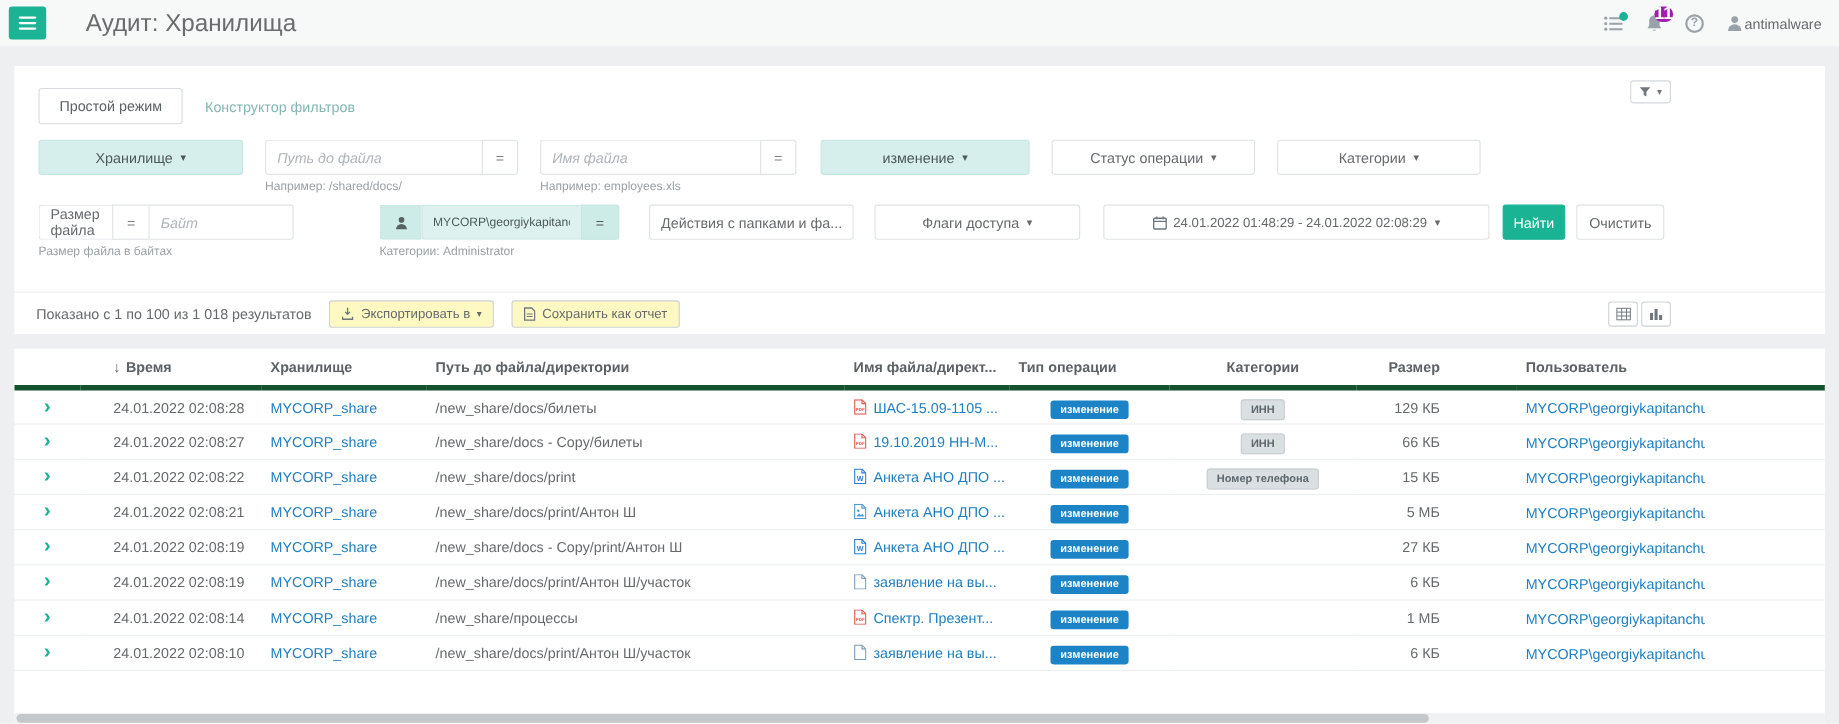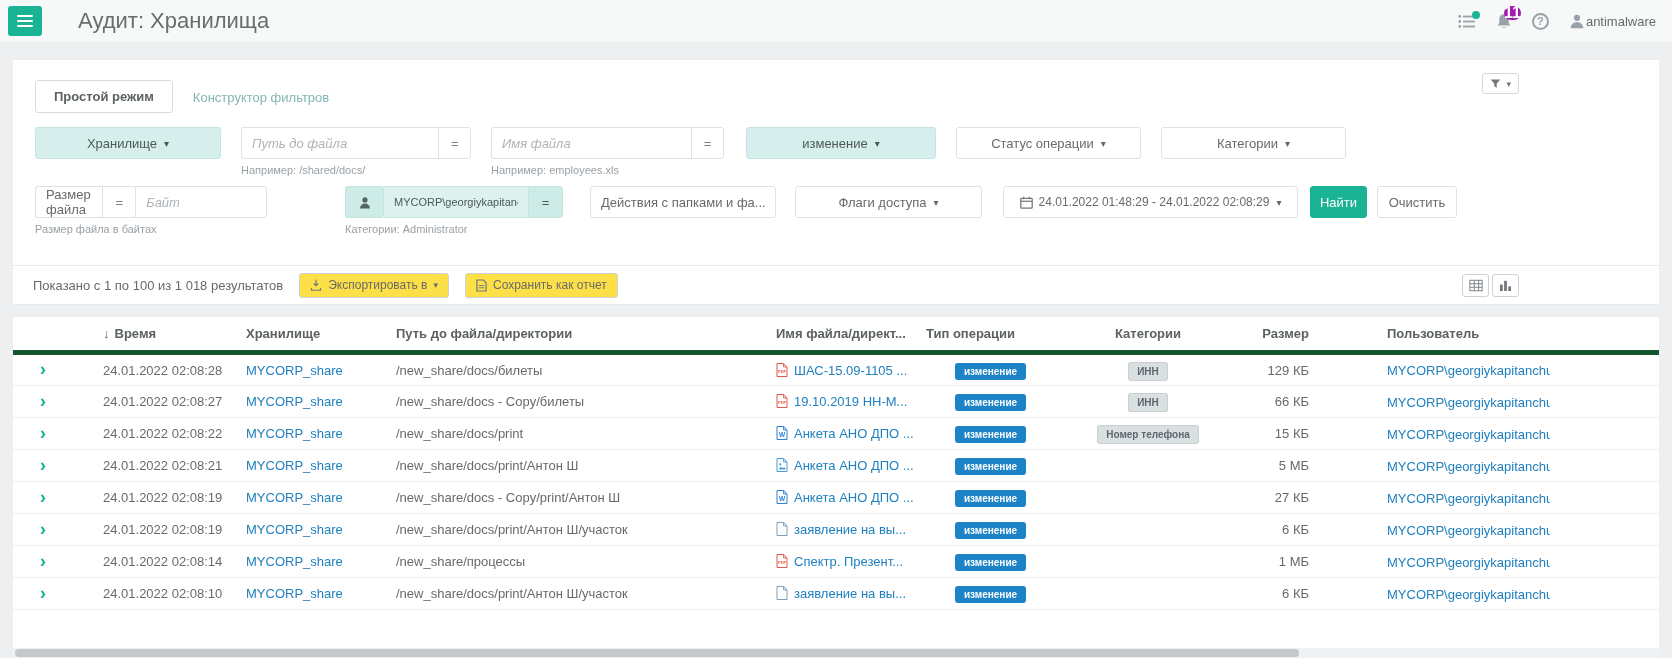--- a/index.html
+++ b/index.html
@@ -23,21 +23,21 @@
   .tb-icon .dot { position:absolute; top:-3px; right:-4px; width:8px; height:8px; background:#1ab394; border-radius:50%; }
   .tb-icon .count-badge { position:absolute; top:-7px; right:-9px; background:#a21caf; color:#fff;
     font-size:16px; font-weight:bold; line-height:12px; padding:1px 0; border-radius:8px; }
   .qmark { width:17px; height:17px; border:2px solid #9aa2a9; border-radius:50%; color:#9aa2a9;
     font-size:11px; font-weight:bold; display:inline-flex; align-items:center; justify-content:center; }
   .tb-user { display:inline-flex; align-items:center; gap:1px; color:#676a6c; font-size:13px; cursor:pointer; }
 
   
   .filters-panel { background:#fff; margin:18px 13px 0; position:relative; padding-bottom:30px; }
   .tabs-row { display:flex; align-items:flex-end; padding:20px 20px 0 22px; }
-  .tab { border:1px solid #d9dcde; background:#fff; padding:8px 18px; font-weight:bold; font-size:13px;
+  .tab { border:1px solid #d9dcde; background:#fff; padding:8px 18px; font-weight:normal; font-size:13px;
     color:#5c6164; border-radius:3px; cursor:pointer; }
   .tab-link { padding:8px 20px; color:#82b7b2; font-size:13px; cursor:pointer; }
   .filter-dd-btn { position:absolute; right:140px; top:13px; height:21px; padding:0 7px;
     background:#fff; border:1px solid #d5d9db; border-radius:3px; display:inline-flex; align-items:center; gap:5px; color:#6f777d; }
 
   .frow { display:flex; align-items:flex-start; padding-left:22px; }
   .frow1 { margin-top:14px; }
   .frow2 { margin-top:10px; }
   .fgroup { display:flex; flex-direction:column; }
   .hint { margin-top:5px; font-size:11px; color:#9aa1a6; }
@@ -64,21 +64,21 @@
 
   .btn-find { height:32px; width:57px; background:#1ab394; border:1px solid #1ab394; color:#fff;
     border-radius:3px; font-size:13px; }
   .btn-clear { height:32px; width:80px; background:#fff; border:1px solid #dfe2e4; color:#676a6c;
     border-radius:3px; font-size:13px; }
 
   
   .results-bar { margin:0 13px; background:#fff; border-top:1px solid #e7eaec; border-bottom:1px solid #e7eaec;
     height:40px; display:flex; align-items:center; padding:0 10px; }
   .summary { margin-left:10px; font-size:13px; color:#676a6c; }
-  .btn-sm { height:25px; font-size:12px; border:1px solid #ccd2d5; background:#fde047; border-radius:3px;
+  .btn-sm { height:25px; font-size:12px; border:1px solid #ccd2d5; background:#fef9c3; border-radius:3px;
     padding:0 10px; color:#676a6c; display:inline-flex; align-items:center; gap:6px; margin-left:16px;text-align:center; }
   .view-btns { margin-left:auto; margin-right:130px; display:flex; gap:3px; }
   .icon-btn { width:27px; height:23px; border:1px solid #ccd2d5; background:#fff; border-radius:3px;
     display:inline-flex; align-items:center; justify-content:center; }
 
   
   .table-panel { margin:12px 13px 0; background:#fff; height:341px; position:relative; overflow:hidden; }
   table { width:100%; border-collapse:collapse; table-layout:fixed; font-size:13px; }
   th { text-align:left; font-weight:bold; color:#5c6164; padding:9px 8px; border-bottom:5px solid #14532d; white-space:nowrap; overflow:hidden; }
   td { padding:7px 8px; border-bottom:1px solid #ecef f0; border-bottom:1px solid #eceff0; white-space:nowrap; overflow:hidden; height:32px; }
@@ -221,21 +221,21 @@
         <span style="overflow:hidden;white-space:nowrap">Действия с папками и фа...</span>
       </button>
     </div>
     <div class="fgroup" style="margin-left:19px">
       <button class="ctrl" style="width:187px">
         <span>Флаги доступа</span>
         <span class="caret">▾</span>
       </button>
     </div>
     <div class="fgroup" style="margin-left:21px">
-      <button class="ctrl" style="width:295px;font-size:12px;padding:0 10px">
+      <button class="ctrl" style="width:351px;font-size:12px;padding:0 10px">
         <svg width="13" height="13" viewBox="0 0 16 16" style="margin-right:6px">
           <rect x="1" y="3" width="14" height="12" rx="1" fill="none" stroke="#6f777d" stroke-width="1.5"></rect>
           <path d="M1 6.5h14" stroke="#6f777d" stroke-width="1.5"></path>
           <path d="M4.5 1v3M11.5 1v3" stroke="#6f777d" stroke-width="1.5"></path>
         </svg>
         <span>24.01.2022 01:48:29 - 24.01.2022 02:08:29</span>
         <span class="caret">▾</span>
       </button>
     </div>
     <div class="fgroup" style="margin-left:12px">

